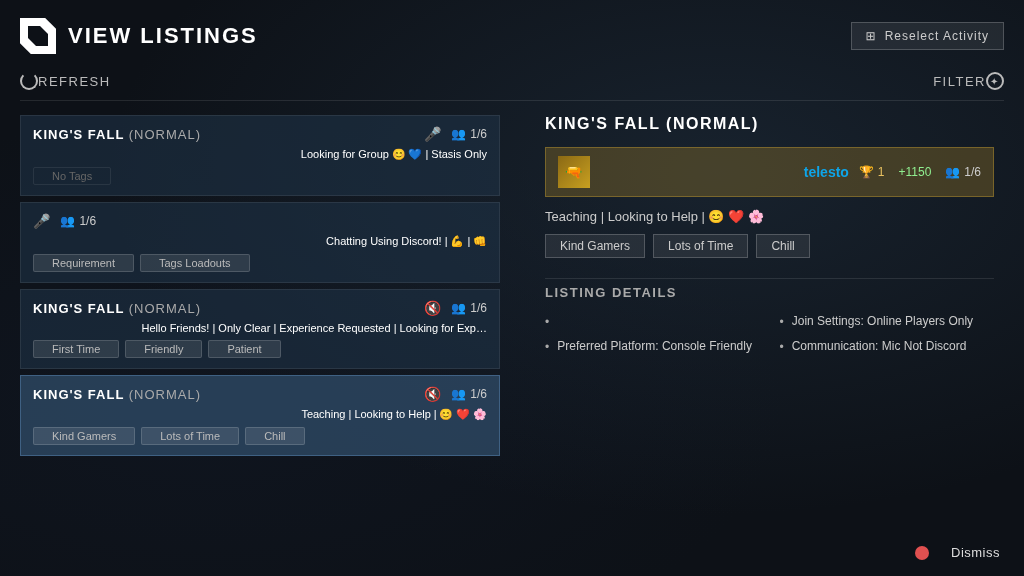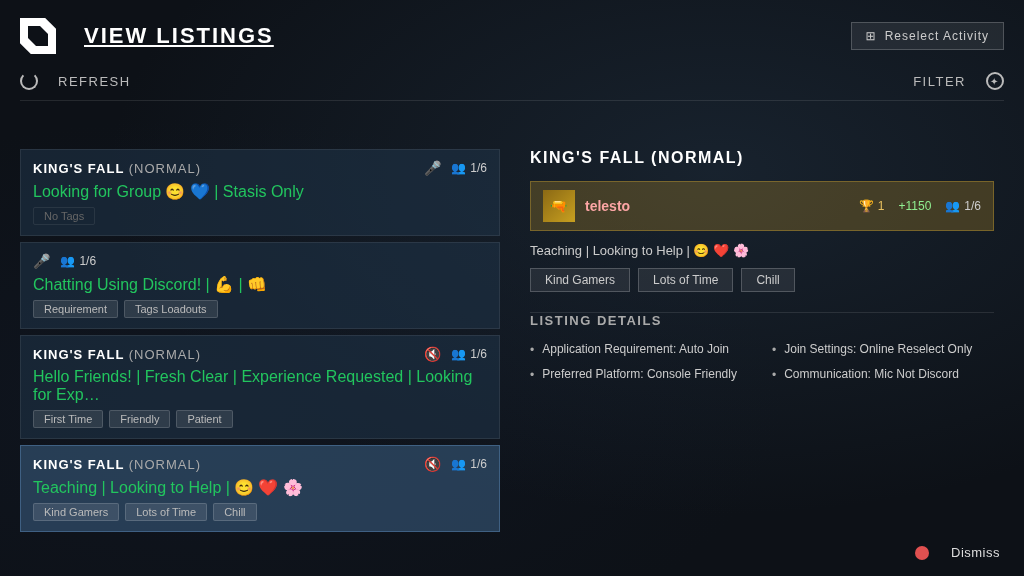--- a/index.html
+++ b/index.html
@@ -37,22 +37,21 @@
     .header {
       display: flex;
       align-items: center;
       justify-content: space-between;
       margin-bottom: 18px;
     }
 
     .header-left {
       display: flex;
       align-items: center;
-      gap: 28px;
-      text-decoration: underline;
+      gap: 12px;
     }
 
     .logo-icon {
       width: 36px;
       height: 36px;
       background: #fff;
       display: flex;
       align-items: center;
       justify-content: center;
       clip-path: polygon(0 0, 70% 0, 100% 30%, 100% 100%, 30% 100%, 0 70%);
@@ -92,21 +91,21 @@
       align-items: center;
       justify-content: space-between;
       margin-bottom: 14px;
       padding-bottom: 10px;
       border-bottom: 1px solid rgba(255,255,255,0.1);
     }
 
     .toolbar-btn {
       display: flex;
       align-items: center;
-      gap: 20px;
+      gap: 0;
       background: none;
       border: none;
       color: #bbb;
       font-size: 13px;
       letter-spacing: 1.5px;
       cursor: pointer;
       text-transform: uppercase;
     }
 
     .refresh-icon {
@@ -126,24 +125,23 @@
       display: inline-flex;
       align-items: center;
       justify-content: center;
       font-size: 10px;
       color: #bbb;
     }
 
     
     .main {
       display: flex;
-      gap: 20px;
+      gap: 35px;
       flex: 1;
       overflow: hidden;
-      margin-top: 34px;
     }
 
     
     .left-panel {
       width: 480px;
       display: flex;
       flex-direction: column;
       gap: 6px;
       overflow-y: auto;
     }
@@ -199,35 +197,36 @@
 
     .player-count {
       display: flex;
       align-items: center;
       gap: 4px;
       color: #ccc;
       font-size: 12px;
     }
 
     .listing-desc {
-      font-size: 16px;
-      color: #22c55e;
+      font-size: 11px;
+      color: #ffffff;
       margin-bottom: 6px;
+      text-align: right;
     }
 
     .tags {
       display: flex;
       gap: 6px;
       flex-wrap: wrap;
     }
 
     .tag {
       background: rgba(255,255,255,0.1);
       border: 1px solid rgba(255,255,255,0.15);
-      padding: 2px 10px;
+      padding: 2px 18px;
       font-size: 11px;
       color: #bbb;
       border-radius: 2px;
     }
 
     .tag.no-tags {
       color: #666;
       background: transparent;
       border-color: rgba(255,255,255,0.08);
     }
@@ -274,22 +273,23 @@
       background: linear-gradient(135deg, #8B6914, #C8A020);
       display: flex;
       align-items: center;
       justify-content: center;
       font-size: 14px;
     }
 
     .player-name {
       font-size: 14px;
       font-weight: 600;
-      color: #fca5a5;
+      color: #0ea5e9;
       flex: 1;
+      text-align: right;
     }
 
     .player-stats {
       display: flex;
       align-items: center;
       gap: 14px;
     }
 
     .stat-item {
       display: flex;
@@ -333,21 +333,21 @@
 
     
     .listing-details-title {
       font-size: 13px;
       font-weight: 700;
       letter-spacing: 1.5px;
       text-transform: uppercase;
       color: #aaa;
       margin-bottom: 14px;
       border-top: 1px solid rgba(255,255,255,0.1);
-      padding-top: 0;
+      padding-top: 6px;
     }
 
     .details-grid {
       display: grid;
       grid-template-columns: 1fr 1fr;
       gap: 10px 20px;
     }
 
     .detail-item {
       display: flex;
@@ -460,21 +460,21 @@
           KING'S FALL <span>(NORMAL)</span>
         </div>
         <div class="listing-meta">
           <span class="mic-off-icon">🔇</span>
           <span class="player-count">
             <span>👥</span>
             1/6
           </span>
         </div>
       </div>
-      <div class="listing-desc">Hello Friends! | Fresh Clear | Experience Requested | Looking for Exp…</div>
+      <div class="listing-desc">Hello Friends! | Only Clear | Experience Requested | Looking for Exp…</div>
       <div class="tags">
             <span class="tag">First Time</span>
             <span class="tag">Friendly</span>
             <span class="tag">Patient</span>
           </div>
     </div>
         <div class="listing-card active">
       <div class="listing-card-header">
         <div class="listing-title">
           KING'S FALL <span>(NORMAL)</span>
@@ -526,31 +526,30 @@
           <span class="detail-tag">Lots of Time</span>
           <span class="detail-tag">Chill</span>
         </div>
 
       <div class="listing-details-title">LISTING DETAILS</div>
 
       <div class="details-grid" id="details-grid">
           <div style="display: flex; flex-direction: column; gap: 10px;">
             <div class="detail-item">
               <span class="detail-bullet">•</span>
-              <span>Application Requirement: Auto Join</span>
             </div>
             <div class="detail-item">
               <span class="detail-bullet">•</span>
               <span>Preferred Platform: Console Friendly</span>
             </div>
           </div>
           <div style="display: flex; flex-direction: column; gap: 10px;">
             <div class="detail-item">
               <span class="detail-bullet">•</span>
-              <span>Join Settings: Online Reselect Only</span>
+              <span>Join Settings: Online Players Only</span>
             </div>
             <div class="detail-item">
               <span class="detail-bullet">•</span>
               <span>Communication: Mic Not Discord</span>
             </div>
           </div>
         </div>
     </div>
   </div>
 

